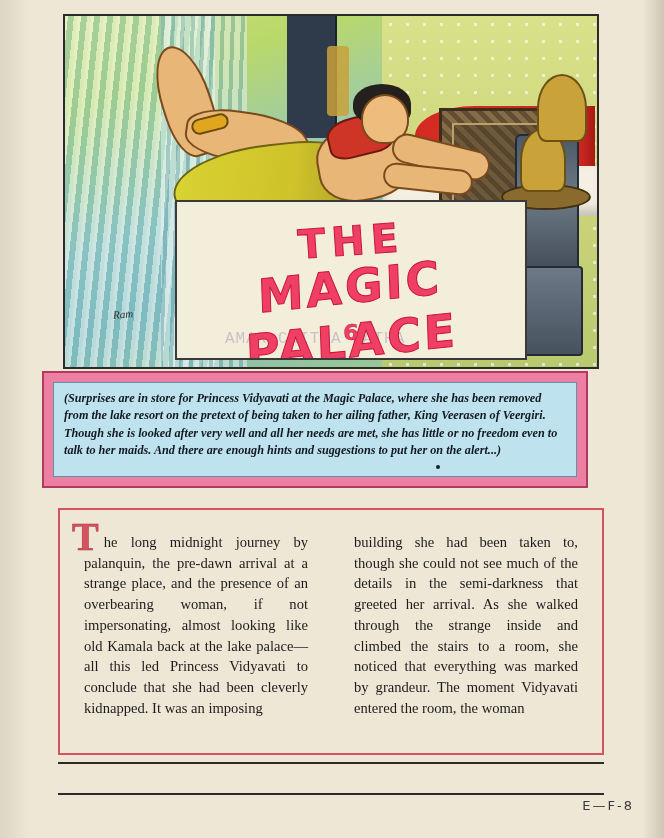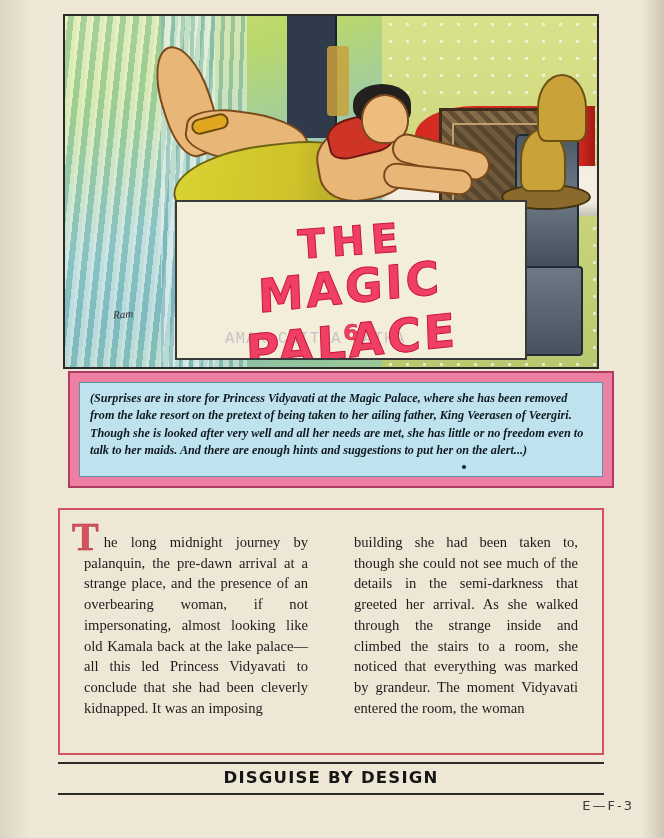--- a/index.html
+++ b/index.html
@@ -305,21 +305,21 @@
     left: 48px; top: 128px;
     font-family: Liberation Mono, monospace;
     font-size: 16px;
     color: rgba(120,110,170,0.35);
     letter-spacing: 1px;
   }
 
   
   #synopsis {
     position: absolute;
-    left: 68px;
+    left: 42px;
     top: 371px;
     width: 546px;
     height: 117px;
     background: #ec7fa2;
     border: 2px solid #b03b60;
     box-sizing: border-box;
     padding: 9px;
   }
   #synopsis-inner {
     width: 100%;
@@ -488,19 +488,18 @@
     <div class="col">
       <span id="dropcap">T</span>
       <p>he long midnight journey by palanquin, the pre-dawn arrival at a strange place, and the presence of an overbearing woman, if not impersonating, almost looking like old Kamala back at the lake palace—all this led Princess Vidyavati to conclude that she had been cleverly kidnapped. It was an imposing</p>
     </div>
     <div class="col">
       <p>building she had been taken to, though she could not see much of the details in the semi-darkness that greeted her arrival. As she walked through the strange inside and climbed the stairs to a room, she noticed that everything was marked by grandeur. The moment Vidyavati entered the room, the woman</p>
     </div>
   </div>
 
   <div id="footer-rule-top"></div>
-  <div id="footer-title">DISGUISE BY DESIGN</div>
   <div id="footer-rule-bottom"></div>
-  <div id="page-code">E—F-3</div>
+  <div id="page-code">E—F-8</div>
 
   <div class="edge-shadow-right"></div>
   <div class="edge-shadow-left"></div>
 </div>
 
 </body></html>

